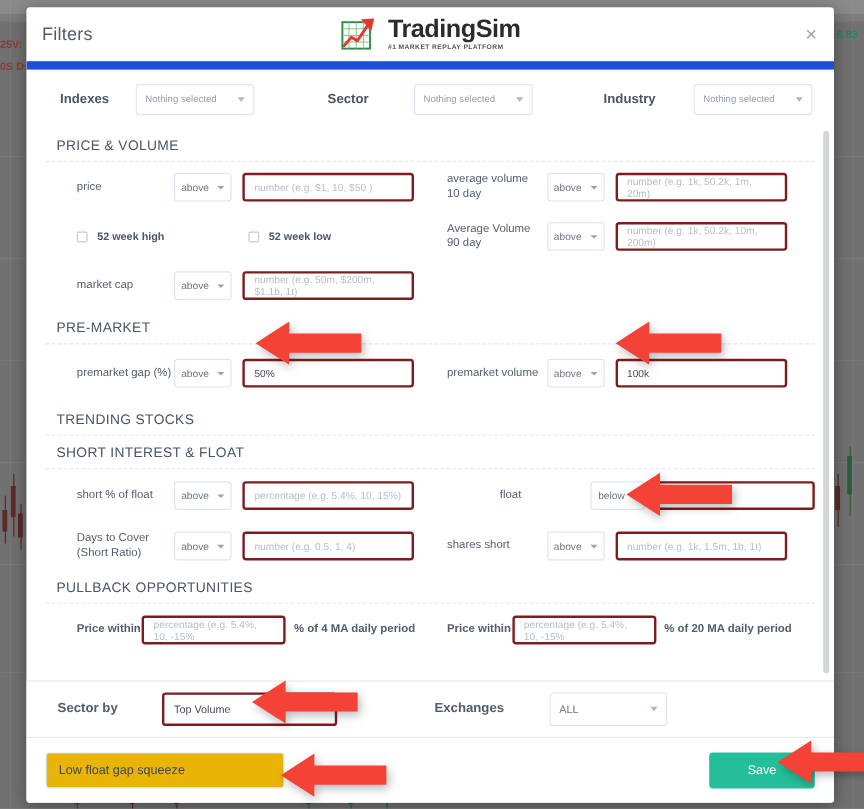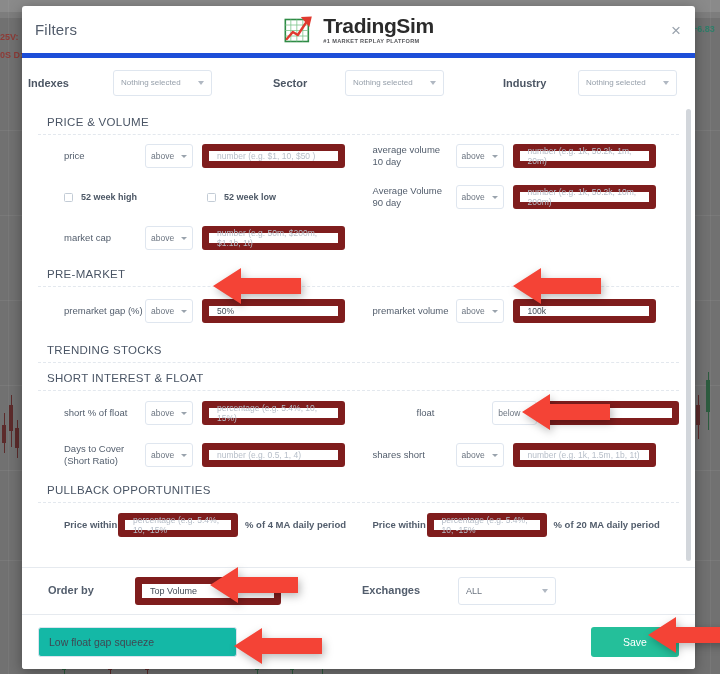--- a/index.html
+++ b/index.html
@@ -32,21 +32,21 @@
     background: #ffffff;
     border-radius: 3px;
     box-shadow: 0 3px 14px rgba(0,0,0,0.35);
     display: flex; flex-direction: column;
     overflow: hidden;
   }
 
   .modal-header {
     position: relative;
     height: 52px; flex: 0 0 52px;
-    border-bottom: 5px solid #1d4ed8;
+    border-bottom: 7px solid #1d4ed8;
     display: flex; align-items: center;
   }
   .modal-title {
     position: absolute; left: 13px;
     font-size: 15px; color: #525c6b; font-weight: normal;
     letter-spacing: 0.2px;
   }
   .logo-wrap {
     position: absolute; left: 50%; top: 50%;
     transform: translate(-50%, -50%);
@@ -102,21 +102,21 @@
   .f-label { font-size: 9.5px; color: #525d6c; line-height: 1.25; }
   .sel {
     border: 1px solid #dfe6ef; border-radius: 3px; background: #fff;
     height: 24px; width: 48px;
     display: flex; align-items: center; justify-content: space-between;
     padding: 0 5px; cursor: pointer;
   }
   .sel-text { font-size: 8.5px; color: #6b7480; }
   .caret-sm { width: 0; height: 0; border-left: 3px solid transparent; border-right: 3px solid transparent; border-top: 3.5px solid #9aa3ad; }
   .inp {
-    border: 7px solid #7f1d1d; border-radius: 3px; background: #fff;
+    border: 2px solid #7f1d1d; border-radius: 3px; background: #fff;
     height: 24px; display: flex; align-items: center; padding: 0 8px;
     font-size: 8.5px; cursor: text;
   }
   .inp.ph { color: #b6bec8; }
   .inp.val { color: #444c57; }
 
   .cbox { width: 9px; height: 9px; border: 1px solid #c3ccd6; border-radius: 1.5px; background: #fff; cursor: pointer; flex: 0 0 9px; }
   .cb-label { font-size: 9px; color: #4c5765; font-weight: bold; margin-left: 8px; }
 
   
@@ -127,21 +127,21 @@
     position: relative; background: #fff;
   }
   .footer-bar {
     flex: 0 0 55px; height: 55px;
     border-top: 1px solid #e6eaef;
     display: flex; align-items: center; justify-content: space-between;
     padding: 0 16px; position: relative; background: #fff;
   }
   .name-input {
     width: 199px; height: 30px;
-    background: #14b8a6; border: 1px solid #dbe3ee; border-radius: 3px;
+    background: #eab308; border: 1px solid #dbe3ee; border-radius: 3px;
     display: flex; align-items: center; padding: 0 10px;
     font-size: 10.5px; color: #3f4853; cursor: text;
   }
   .save-btn {
     width: 88px; height: 30px; background: #24bf9a; border-radius: 3px;
     display: flex; align-items: center; justify-content: center;
     color: #fff; font-size: 10.5px; cursor: pointer; border: none;
     font-family: "Liberation Sans", sans-serif;
   }
 
@@ -239,21 +239,21 @@
       <div class="logo-text">
         <div class="logo-name">TradingSim</div>
         <div class="logo-tag">#1 MARKET REPLAY PLATFORM</div>
       </div>
     </div>
 
     <div class="close-x">×</div>
   </div>
 
   <div class="top-row">
-    <div class="tr-cell" style="position:absolute;left:6px;">
+    <div class="tr-cell" style="position:absolute;left:28px;">
       <div class="tr-label">Indexes</div>
     </div>
     <div class="dd" style="position:absolute;left:91px;width:99px;">
       <span class="dd-text">Nothing selected</span>
       <span class="caret"></span>
     </div>
 
     <div class="tr-cell" style="position:absolute;left:251px;">
       <div class="tr-label">Sector</div>
     </div>
@@ -409,21 +409,21 @@
         <div class="inp ph" style="width:120px;">percentage (e.g. 5.4%, 10, -15%</div>
         <div class="f-label" style="margin-left:7px;font-weight:bold;white-space:nowrap;">% of 20 MA daily period</div>
       </div>
     </div>
 
     <div class="scrollbar-track"></div>
     <div class="scrollbar-thumb"></div>
   </div>
 
   <div class="order-bar">
-    <div class="f-label" style="position:absolute;left:26px;font-size:11px;font-weight:bold;">Order by</div>
+    <div class="f-label" style="position:absolute;left:26px;font-size:11px;font-weight:bold;">Sector by</div>
     <div class="inp val" style="position:absolute;left:113px;width:146px;height:28px;font-size:9px;">Top Volume</div>
     <div class="f-label" style="position:absolute;left:340px;font-size:11px;font-weight:bold;">Exchanges</div>
     <div class="dd" style="position:absolute;left:436px;width:98px;height:28px;">
       <span class="dd-text" style="font-size:9px;color:#6b7480;">ALL</span>
       <span class="caret"></span>
     </div>
   </div>
 
   <div class="footer-bar">
     <div class="name-input" title="Filter name">Low float gap squeeze</div>

